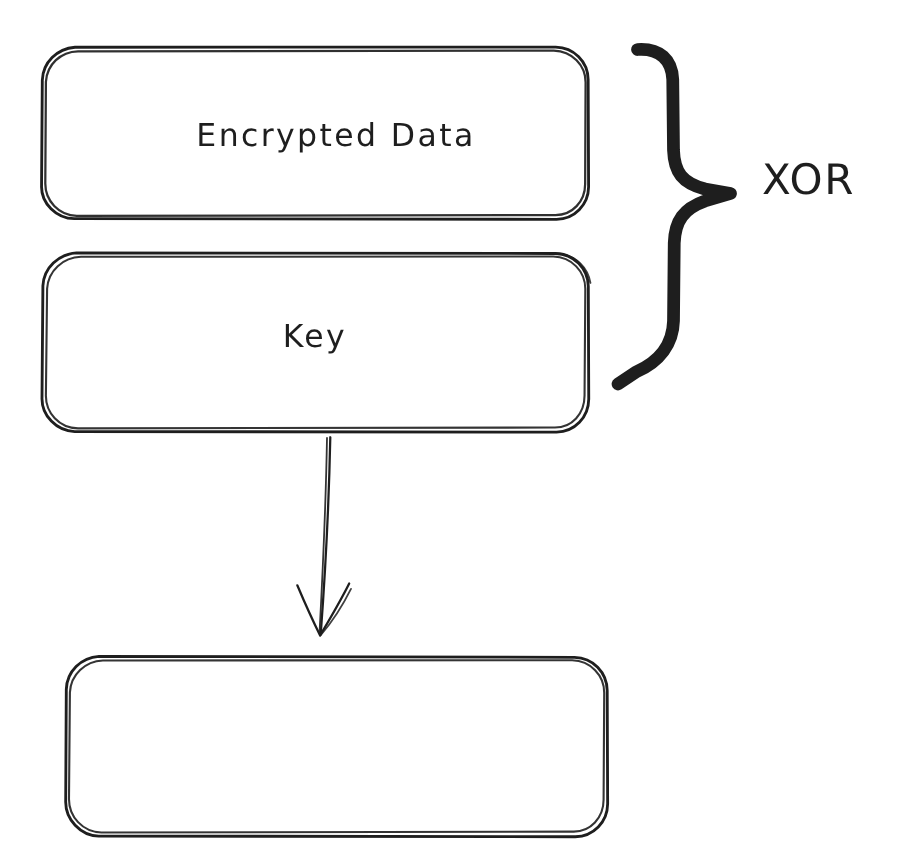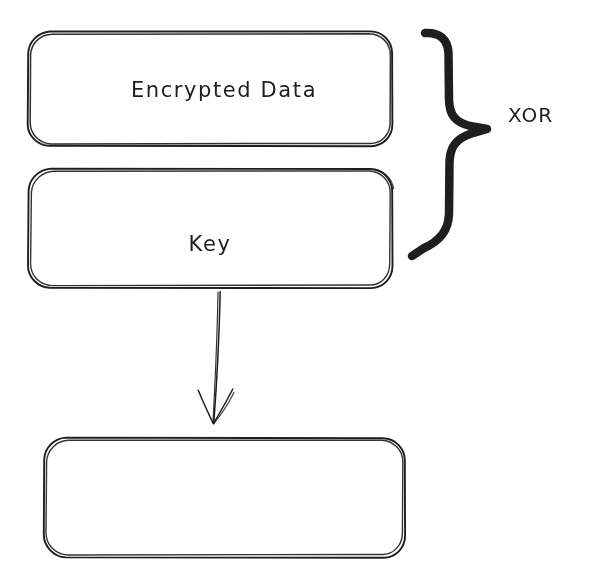--- a/index.html
+++ b/index.html
@@ -37,34 +37,33 @@
   }
   #label-encrypted-data {
     left: 28px;
     top: 78px;
     width: 392px;
   }
   #label-key {
     left: 28px;
     top: 212px;
     width: 364px;
-    margin-top: 20px;
   }
   #label-data {
     left: 44px;
     top: 482px;
     width: 361px;
   }
   #label-xor {
     position: absolute;
     left: 508px;
     top: 103px;
     color: #1e1e1e;
     font-family: "DejaVu Sans", sans-serif;
-    font-size: 20px;
+    font-size: 28px;
     letter-spacing: 1px;
     white-space: nowrap;
     user-select: none;
   }
 </style>
 </head>
 <body>
 
 <div id="canvas">
 

